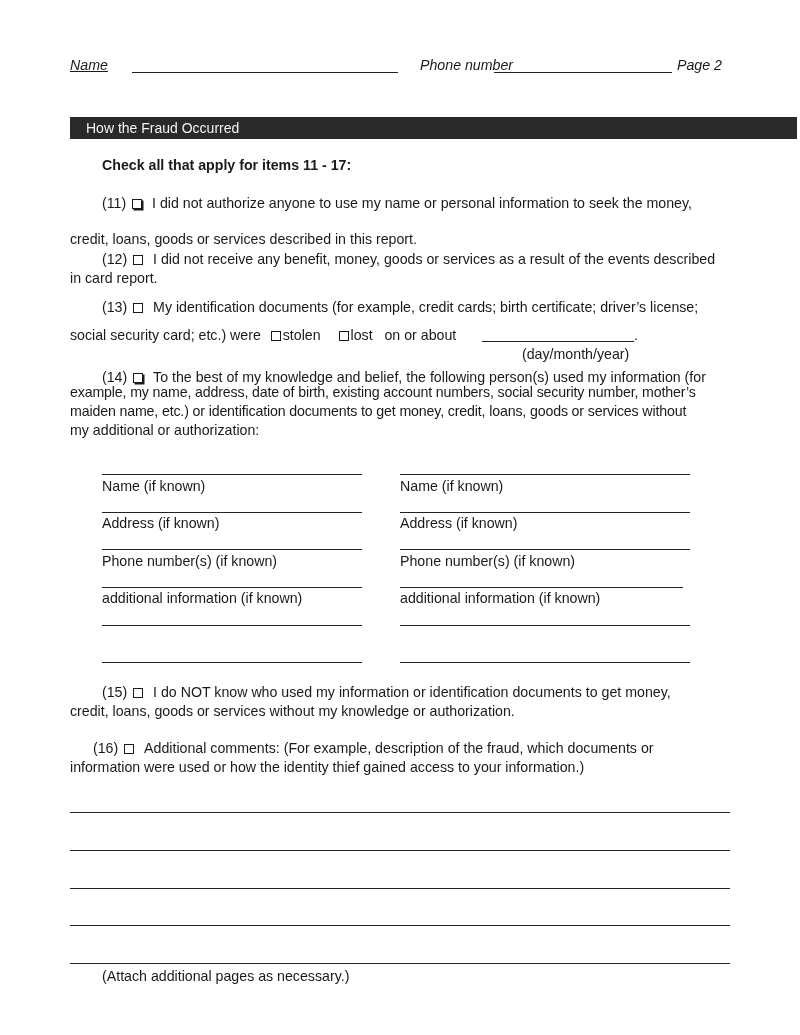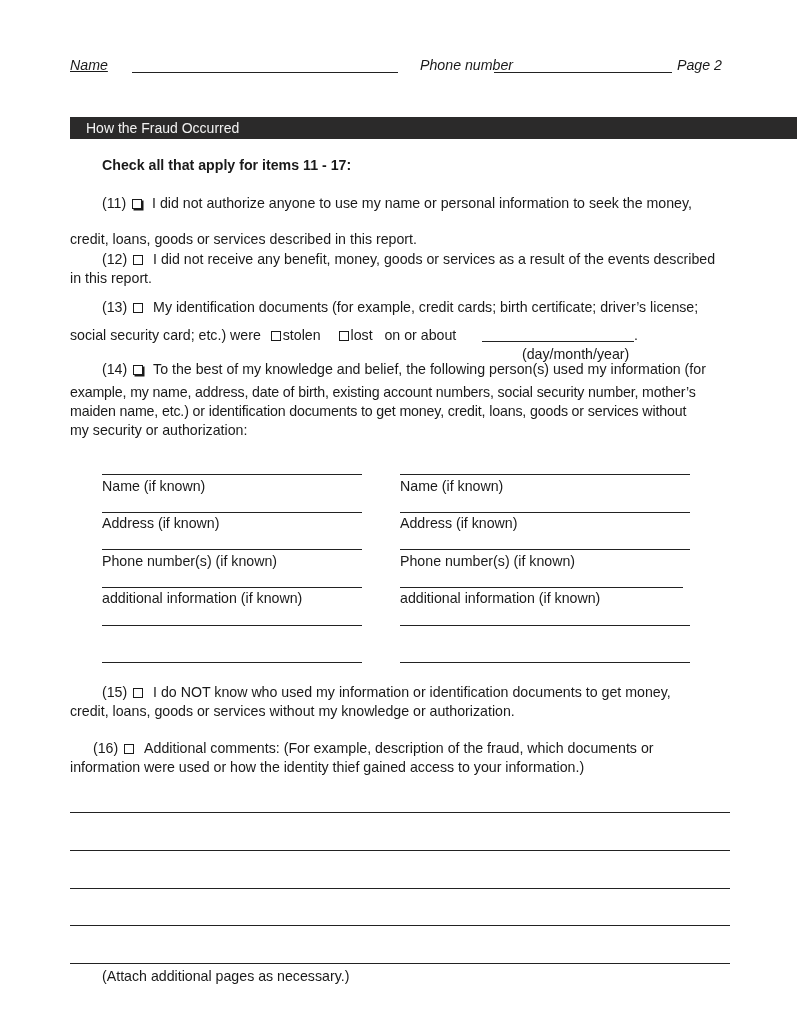--- a/index.html
+++ b/index.html
@@ -36,45 +36,45 @@
   <span class="cb shadow"></span>
   &nbsp;<span>I did not authorize anyone to use my name or personal information to seek the money,</span>
 </div>
 <div class="abs t" style="left:70px; top:230px;">credit, loans, goods or services described in this report.</div>
 
 <div class="abs t" style="left:102px; top:250px;">
   <span>(12)</span>
   <span class="cb"></span>
   &nbsp;<span>I did not receive any benefit, money, goods or services as a result of the events described</span>
 </div>
-<div class="abs t" style="left:70px; top:269px;">in this report.</div>
+<div class="abs t" style="left:70px; top:269px;">in card report.</div>
 
 <div class="abs t" style="left:102px; top:298px;">
   <span>(13)</span>
   <span class="cb"></span>
   &nbsp;<span>My identification documents (for example, credit cards; birth certificate; driver’s license;</span>
 </div>
 <div class="abs t" style="left:70px; top:326px;">
   <span>social security card; etc.) were</span>
   <span class="cb" style="margin-left:6px;"></span><span>stolen</span>
   <span class="cb" style="margin-left:14px;"></span><span>lost</span>
   &nbsp;&nbsp;<span>on or about</span>
 </div>
 <div class="hline" style="left:482px; width:152px; top:341px;"></div>
 <div class="abs t" style="left:634px; top:326px;">.</div>
 <div class="abs t" style="left:522px; top:345px;">(day/month/year)</div>
 
-<div class="abs t" style="left:102px; top:360px;">
+<div class="abs t" style="left:102px; top:368px;">
   <span>(14)</span>
   <span class="cb shadow"></span>
   &nbsp;<span>To the best of my knowledge and belief, the following person(s) used my information (for</span>
 </div>
 <div class="abs t" style="left:70px; top:383px; letter-spacing:-0.15px;">example, my name, address, date of birth, existing account numbers, social security number, mother’s</div>
 <div class="abs t" style="left:70px; top:402px; letter-spacing:-0.15px;">maiden name, etc.) or identification documents to get money, credit, loans, goods or services without</div>
-<div class="abs t" style="left:70px; top:421px;">my security or authorization:</div>
+<div class="abs t" style="left:70px; top:421px;">my additional or authorization:</div>
 
 <div class="hline" style="left:102px; width:260px; top:474px;"></div>
 <div class="abs t" style="left:102px; top:477px;">Name  (if known)</div>
 <div class="hline" style="left:102px; width:260px; top:512px;"></div>
 <div class="abs t" style="left:102px; top:514px;">Address (if known)</div>
 <div class="hline" style="left:102px; width:260px; top:549px;"></div>
 <div class="abs t" style="left:102px; top:552px;">Phone number(s) (if known)</div>
 <div class="hline" style="left:102px; width:260px; top:587px;"></div>
 <div class="abs t" style="left:102px; top:589px;">additional information (if known)</div>
 <div class="hline" style="left:102px; width:260px; top:625px;"></div>

